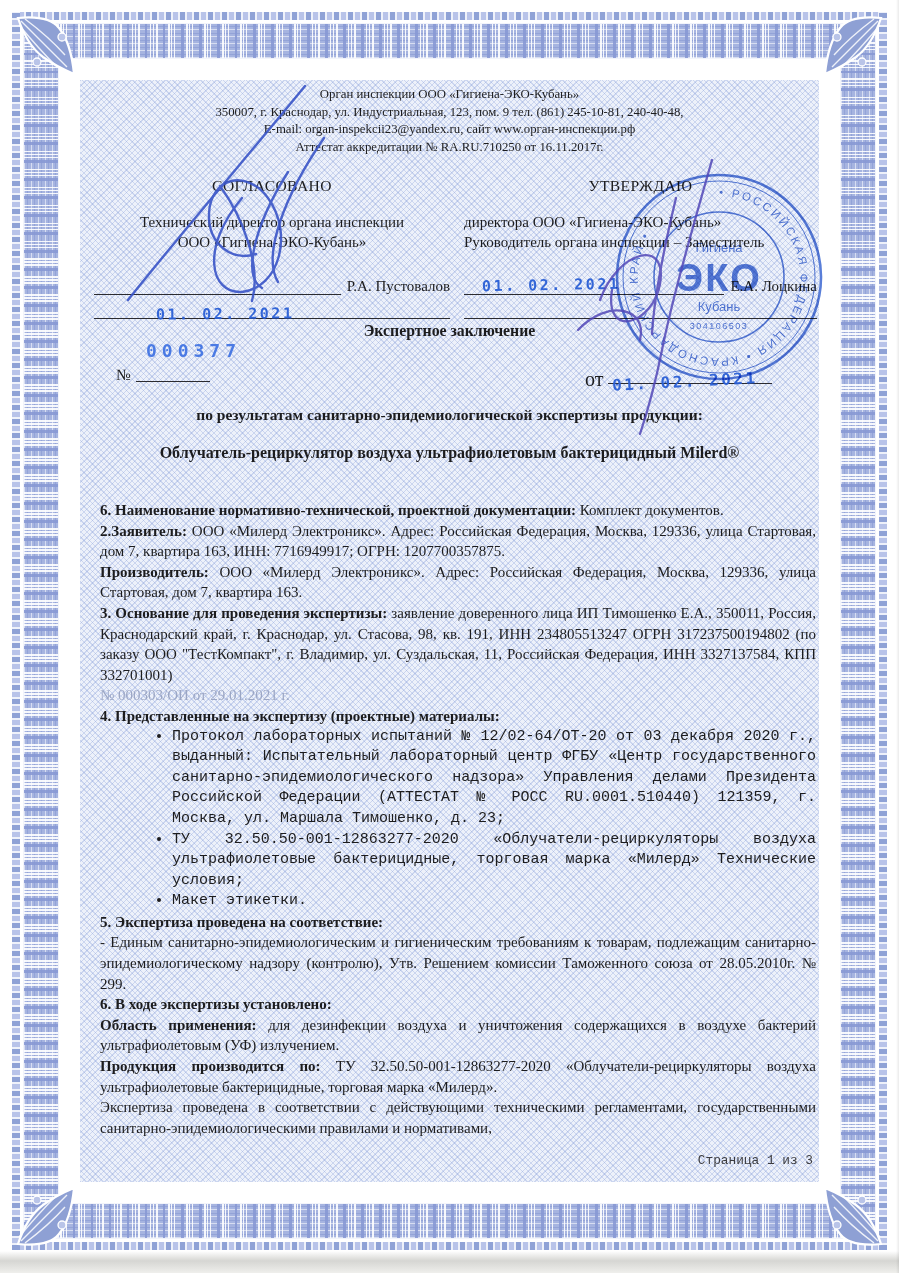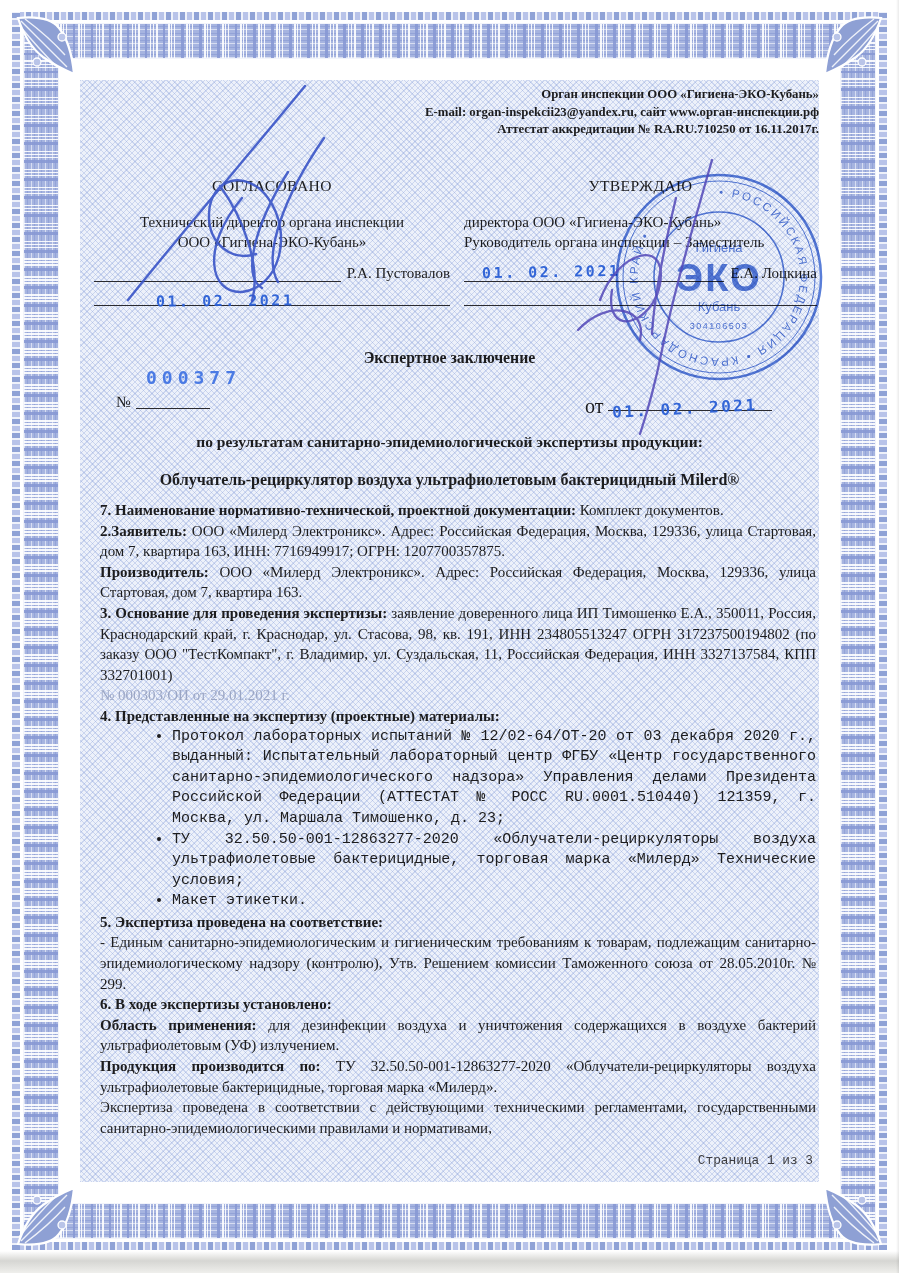--- a/index.html
+++ b/index.html
@@ -49,45 +49,45 @@
 
   .inner-frame{position:absolute;left:63px;top:63px;right:63px;bottom:63px;background:#ffffff;}
   .content{position:absolute;left:8px;top:8px;right:8px;bottom:8px;overflow:hidden;
     background-color:#edf1fa;
     background-image:
       repeating-linear-gradient(45deg, rgba(125,150,214,.30) 0 1px, transparent 1px 4px),
       repeating-linear-gradient(135deg, rgba(125,150,214,.30) 0 1px, transparent 1px 4px);
     color:#1c1c1e;}
 
   
-  .org-header{position:absolute;top:6px;left:0;right:0;text-align:right;
-    font-size:12.8px;line-height:17.6px;font-weight:bold;}
+  .org-header{position:absolute;top:6px;left:0;right:0;text-align:center;
+    font-size:12.8px;line-height:17.6px;}
 
   
   .approval{position:absolute;top:97px;left:14px;right:2px;display:flex;gap:14px;}
   .appr-col{position:relative;}
   .appr-left{width:356px;}
   .appr-right{flex:1;}
   .appr-title{text-align:center;font-size:15.6px;letter-spacing:.4px;margin-bottom:18px;}
   .appr-role{font-size:15px;line-height:19.5px;}
   .appr-left .appr-role{text-align:center;}
-  .sig-row1{display:flex;align-items:flex-end;margin-top:13px;font-size:15px;}
+  .sig-row1{display:flex;align-items:flex-end;margin-top:26px;font-size:15px;}
   .rule{flex:1;border-bottom:1.3px solid #2b2b30;position:relative;height:16px;}
   .sig-name{padding-left:6px;white-space:nowrap;}
   .sig-row2{margin-top:21px;border-bottom:1.3px solid #2b2b30;height:2px;position:relative;}
 
   .datestamp{
     font-family:"DejaVu Sans Mono", monospace;font-weight:bold;
     color:#2a5fd6;font-size:15px;letter-spacing:2.5px;white-space:nowrap;opacity:.95;}
   .ds-left{position:absolute;left:62px;top:-11px;transform:rotate(-.5deg);}
   .ds-right{position:absolute;left:18px;top:-2px;transform:rotate(-1deg);}
   .ds-doc{position:absolute;transform:rotate(-3deg);font-size:16px;}
 
   
-  .title-area{position:absolute;top:269px;left:0;right:0;height:162px;}
+  .title-area{position:absolute;top:242px;left:0;right:0;height:162px;}
   .doc-title{text-align:center;font-weight:bold;font-size:15.8px;}
   .num-label{position:absolute;left:36px;top:44px;font-size:15.5px;}
   .num-rule{position:absolute;left:56px;top:59px;width:74px;border-bottom:1.3px solid #2b2b30;}
   .num-stamp{position:absolute;left:66px;top:18px;
     font-family:"DejaVu Sans Mono", monospace;font-weight:bold;font-size:18px;
     letter-spacing:5px;color:#4a7ae4;}
   .date-label{position:absolute;left:505px;top:46px;font-size:20px;}
   .date-rule{position:absolute;left:528px;top:61px;width:164px;border-bottom:1.2px solid #2b2b30;}
   .title-area .ds-doc{left:532px;top:50px;}
   .doc-subtitle{position:absolute;top:84px;left:0;right:0;text-align:center;font-weight:bold;font-size:15.5px;}
@@ -145,20 +145,21 @@
     <path d="M6,6 Q30,30 52,52 M10,4 Q34,22 50,40 M4,10 Q24,34 42,52" stroke="#ffffff" stroke-width="1.4" fill="none" opacity=".85"></path>
     <circle cx="47" cy="22" r="4" fill="#b9c4e8" stroke="#ffffff" stroke-width="1.3"></circle>
     <circle cx="22" cy="47" r="4" fill="#b9c4e8" stroke="#ffffff" stroke-width="1.3"></circle>
   </svg>
 
   <div class="inner-frame">
     <div class="content">
 
       <div class="org-header">
         <div>Орган инспекции ООО «Гигиена-ЭКО-Кубань»</div>
+        <div>350007, г. Краснодар, ул. Индустриальная, 123, пом. 9 тел. (861) 245-10-81, 240-40-48,</div>
         <div>E-mail: organ-inspekcii23@yandex.ru, сайт www.орган-инспекции.рф</div>
         <div>Аттестат аккредитации № RA.RU.710250 от 16.11.2017г.</div>
       </div>
 
       <div class="approval">
         <div class="appr-col appr-left">
           <div class="appr-title">СОГЛАСОВАНО</div>
           <div class="appr-role">Технический директор органа инспекции</div>
           <div class="appr-role">ООО «Гигиена-ЭКО-Кубань»</div>
           <div class="sig-row1">
@@ -189,21 +190,21 @@
         <span class="num-rule"></span>
         <span class="num-stamp">000377</span>
         <span class="date-label">от</span>
         <span class="date-rule"></span>
         <span class="datestamp ds-doc">01. 02. 2021</span>
         <div class="doc-subtitle">по результатам санитарно-эпидемиологической экспертизы продукции:</div>
         <div class="doc-product">Облучатель-рециркулятор воздуха ультрафиолетовым бактерицидный Milerd®</div>
       </div>
 
       <div class="body-text">
-        <p><b>7. Наименование нормативно-технической, проектной документации:</b> <span>Комплект документов.</span></p>
+        <p><b>6. Наименование нормативно-технической, проектной документации:</b> <span>Комплект документов.</span></p>
         <p><b>2.Заявитель:</b> <span>ООО «Милерд Электроникс». Адрес: Российская Федерация, Москва, 129336, улица Стартовая, дом 7, квартира 163, ИНН: 7716949917; ОГРН: 1207700357875.</span></p>
         <p><b>Производитель:</b> <span>ООО «Милерд Электроникс». Адрес: Российская Федерация, Москва, 129336, улица Стартовая, дом 7, квартира 163.</span></p>
         <p><b>3. Основание для проведения экспертизы:</b> <span>заявление доверенного лица ИП Тимошенко Е.А., 350011, Россия, Краснодарский край, г. Краснодар, ул. Стасова, 98, кв. 191, ИНН 234805513247 ОГРН 317237500194802 (по заказу ООО "ТестКомпакт", г. Владимир, ул. Суздальская, 11, Российская Федерация, ИНН 3327137584, КПП 332701001)</span></p>
         <p class="faded">№ 000303/ОИ от 29.01.2021 г.</p>
         <p><b>4. Представленные на экспертизу (проектные) материалы:</b></p>
         <ul>
           <li>Протокол лабораторных испытаний № 12/02-64/ОТ-20 от 03 декабря 2020 г., выданный: Испытательный лабораторный центр ФГБУ «Центр государственного санитарно-эпидемиологического надзора» Управления делами Президента Российской Федерации (АТТЕСТАТ № РОСС RU.0001.510440) 121359, г. Москва, ул. Маршала Тимошенко, д. 23;</li>
           <li>ТУ 32.50.50-001-12863277-2020 «Облучатели-рециркуляторы воздуха ультрафиолетовые бактерицидные, торговая марка «Милерд» Технические условия;</li>
           <li>Макет этикетки.</li>
         </ul>

